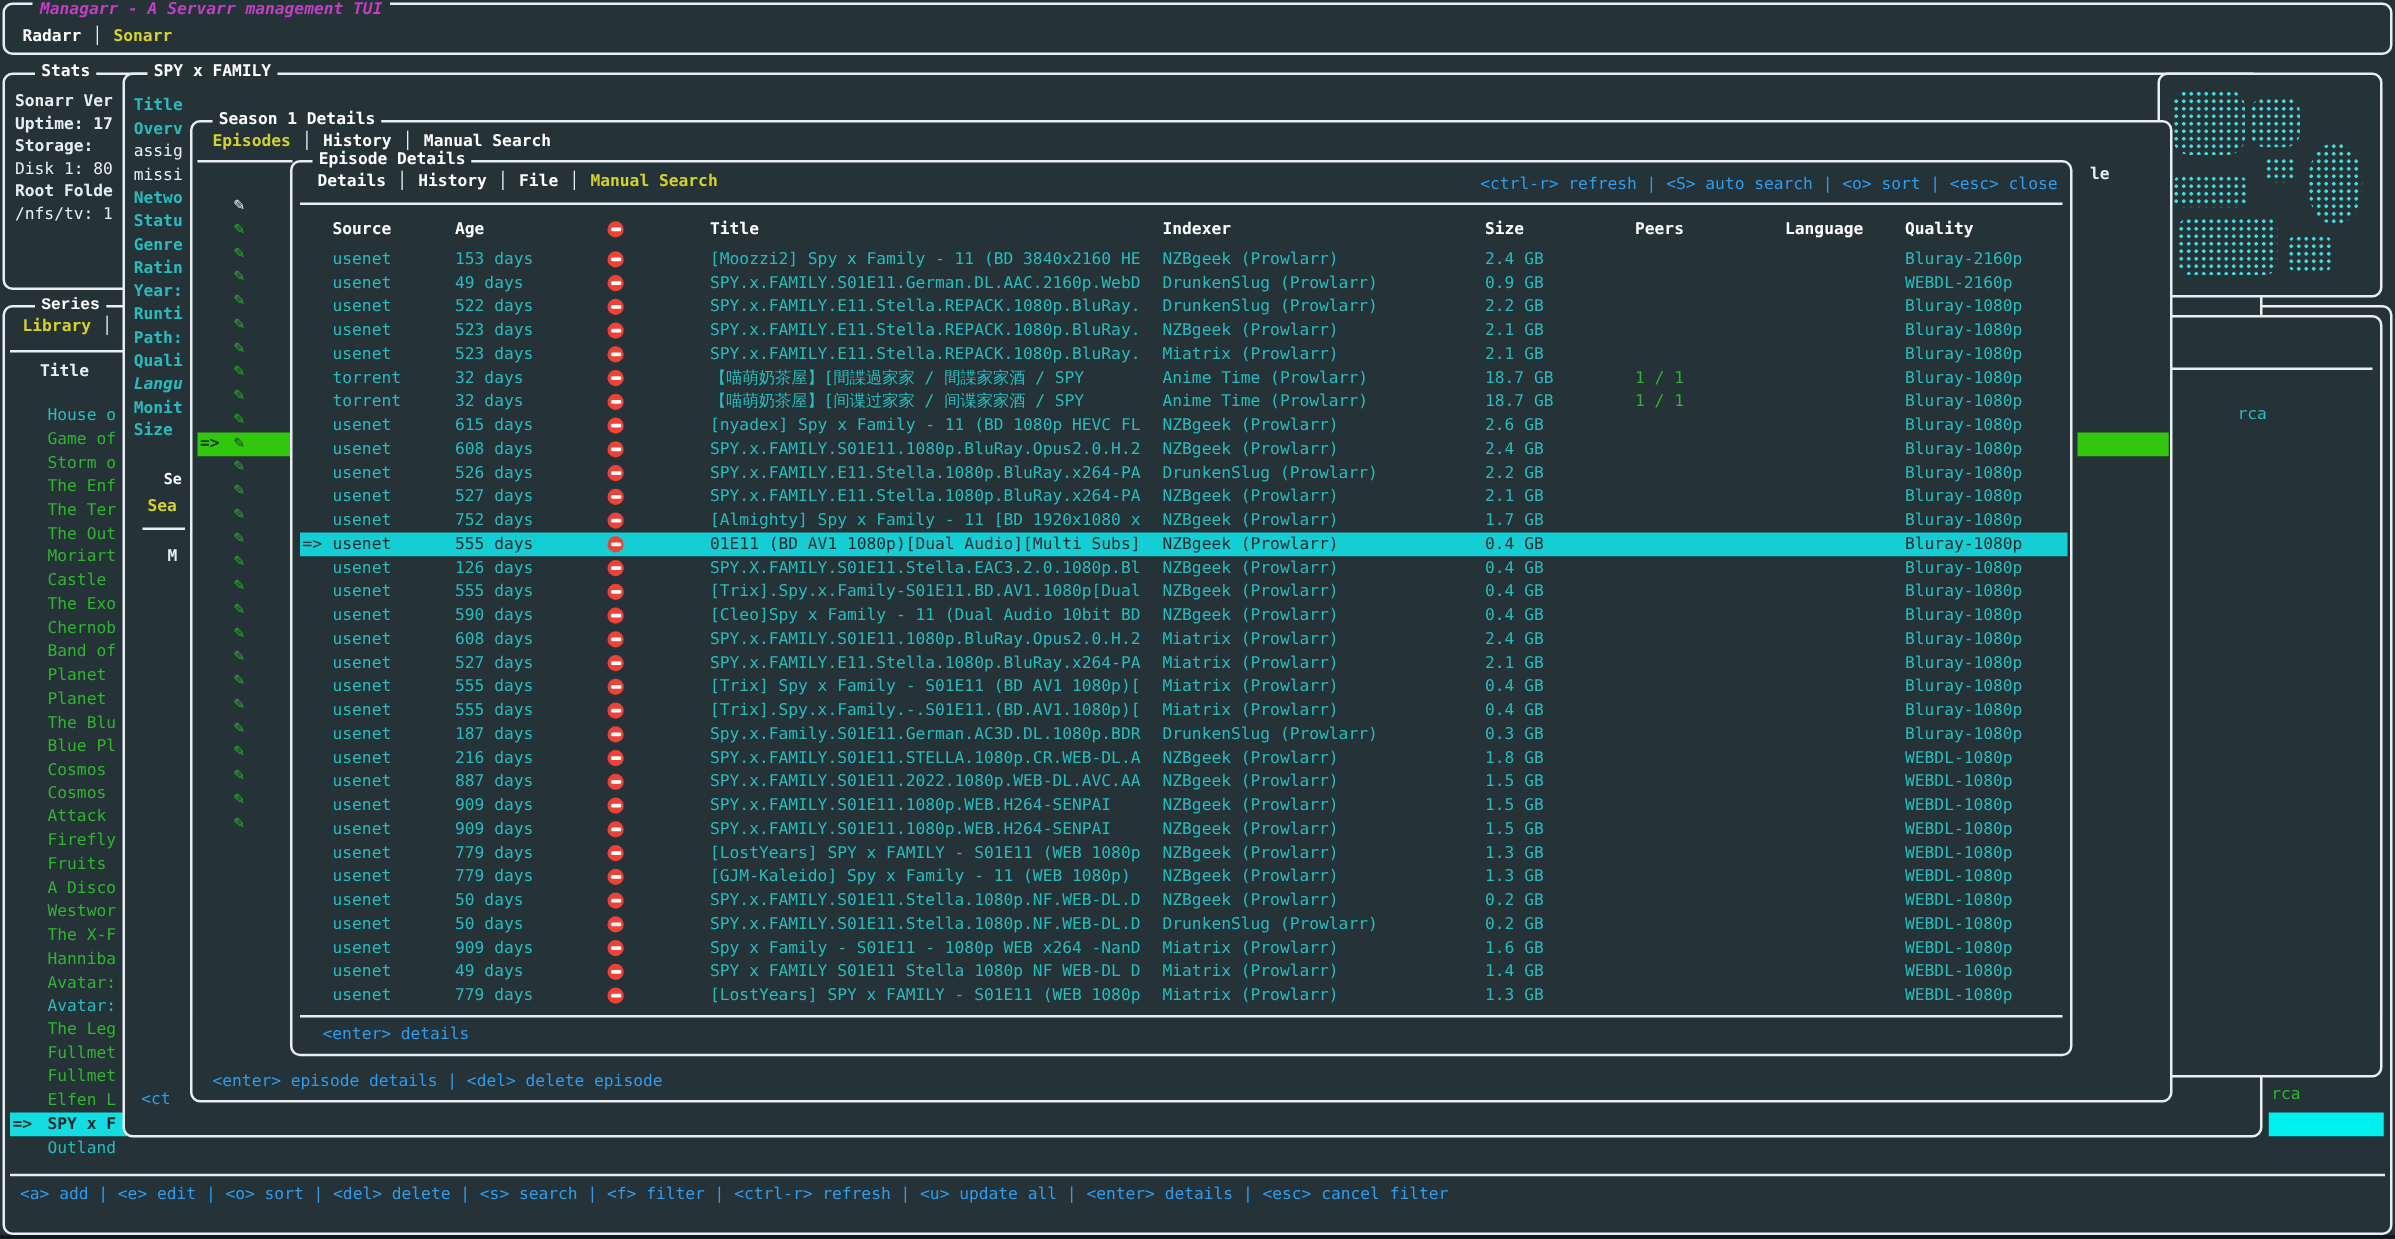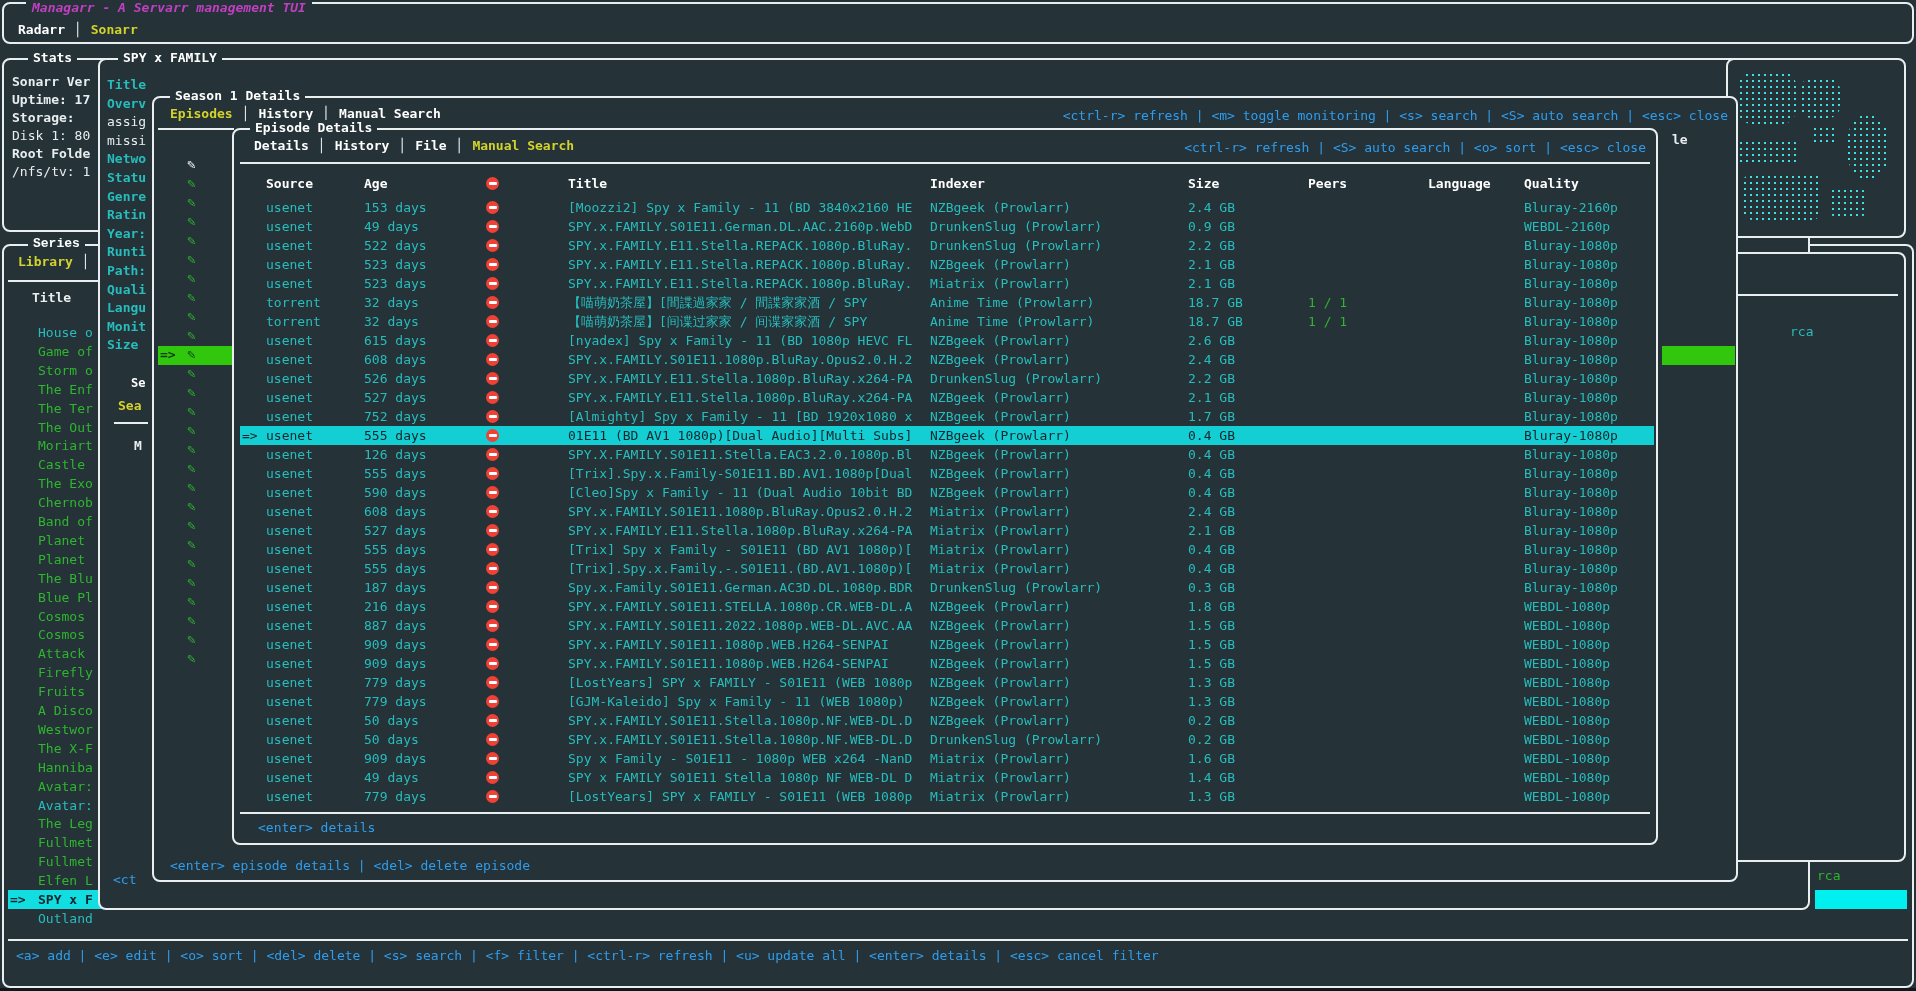--- a/index.html
+++ b/index.html
@@ -131,21 +131,21 @@
       <div class="field " style="top: 52.2px; color: var(--white);">assig</div>
       <div class="field " style="top: 70.8px; color: var(--white);">missi</div>
       <div class="field cyan" style="top: 89.4px; color: var(--cyan);">Netwo</div>
       <div class="field cyan" style="top: 108px; color: var(--cyan);">Statu</div>
       <div class="field cyan" style="top: 126.6px; color: var(--cyan);">Genre</div>
       <div class="field cyan" style="top: 145.2px; color: var(--cyan);">Ratin</div>
       <div class="field cyan" style="top: 163.8px; color: var(--cyan);">Year:</div>
       <div class="field cyan" style="top: 182.4px; color: var(--cyan);">Runti</div>
       <div class="field cyan" style="top: 201px; color: var(--cyan);">Path:</div>
       <div class="field cyan" style="top: 219.6px; color: var(--cyan);">Quali</div>
-      <div class="field cyan" style="top: 238.2px; color: var(--cyan);">Langu</div>
+      <div class="field cyan" style="top: 238.2px; color: var(--cyan); font-style: italic;">Langu</div>
       <div class="field cyan" style="top: 256.8px; color: var(--cyan);">Monit</div>
       <div class="field cyan" style="top: 275.4px; color: var(--cyan);">Size</div>
     </div>
 
   <div class="ptitle" style="left:26px;top:316px;font-size:12px;">Se</div>
   <div class="tab active" style="position:absolute;left:18px;top:338px;">Sea</div>
   <div class="hline" style="left:14px;top:362px;width:34px;"></div>
   <div class="bold" style="position:absolute;left:34px;top:378px;">M</div>
 
   <div class="frag bold" style="left:1644px;top:38px;">ossible</div>
@@ -170,21 +170,20 @@
 
 <div class="panel" id="season" style="left:152px;top:96px;width:1586px;height:786px;z-index:3;">
   <div class="ptitle" style="left:16px;">Season 1 Details</div>
   <div class="tabs" style="left:16px;top:8px;">
     <span class="tab active">Episodes</span>
     <span class="tabsep">│</span>
     <span class="tab">History</span>
     <span class="tabsep">│</span>
     <span class="tab">Manual Search</span>
   </div>
-  <div class="kb" style="right:8px;top:10px;">&lt;ctrl-r&gt; refresh | &lt;m&gt; toggle monitoring | &lt;s&gt; search | &lt;S&gt; auto search | &lt;esc&gt; close</div>
   <div class="hline" style="left:4px;top:30px;width:76px;"></div>
 
   <div id="episode-icons">
       <div class="icon-row first" style="top: 58px;"><span class="mon">✎</span></div>
       <div class="icon-row" style="top: 77px;"><span class="mon">✎</span></div>
       <div class="icon-row" style="top: 96px;"><span class="mon">✎</span></div>
       <div class="icon-row" style="top: 115px;"><span class="mon">✎</span></div>
       <div class="icon-row" style="top: 134px;"><span class="mon">✎</span></div>
       <div class="icon-row" style="top: 153px;"><span class="mon">✎</span></div>
       <div class="icon-row" style="top: 172px;"><span class="mon">✎</span></div>

